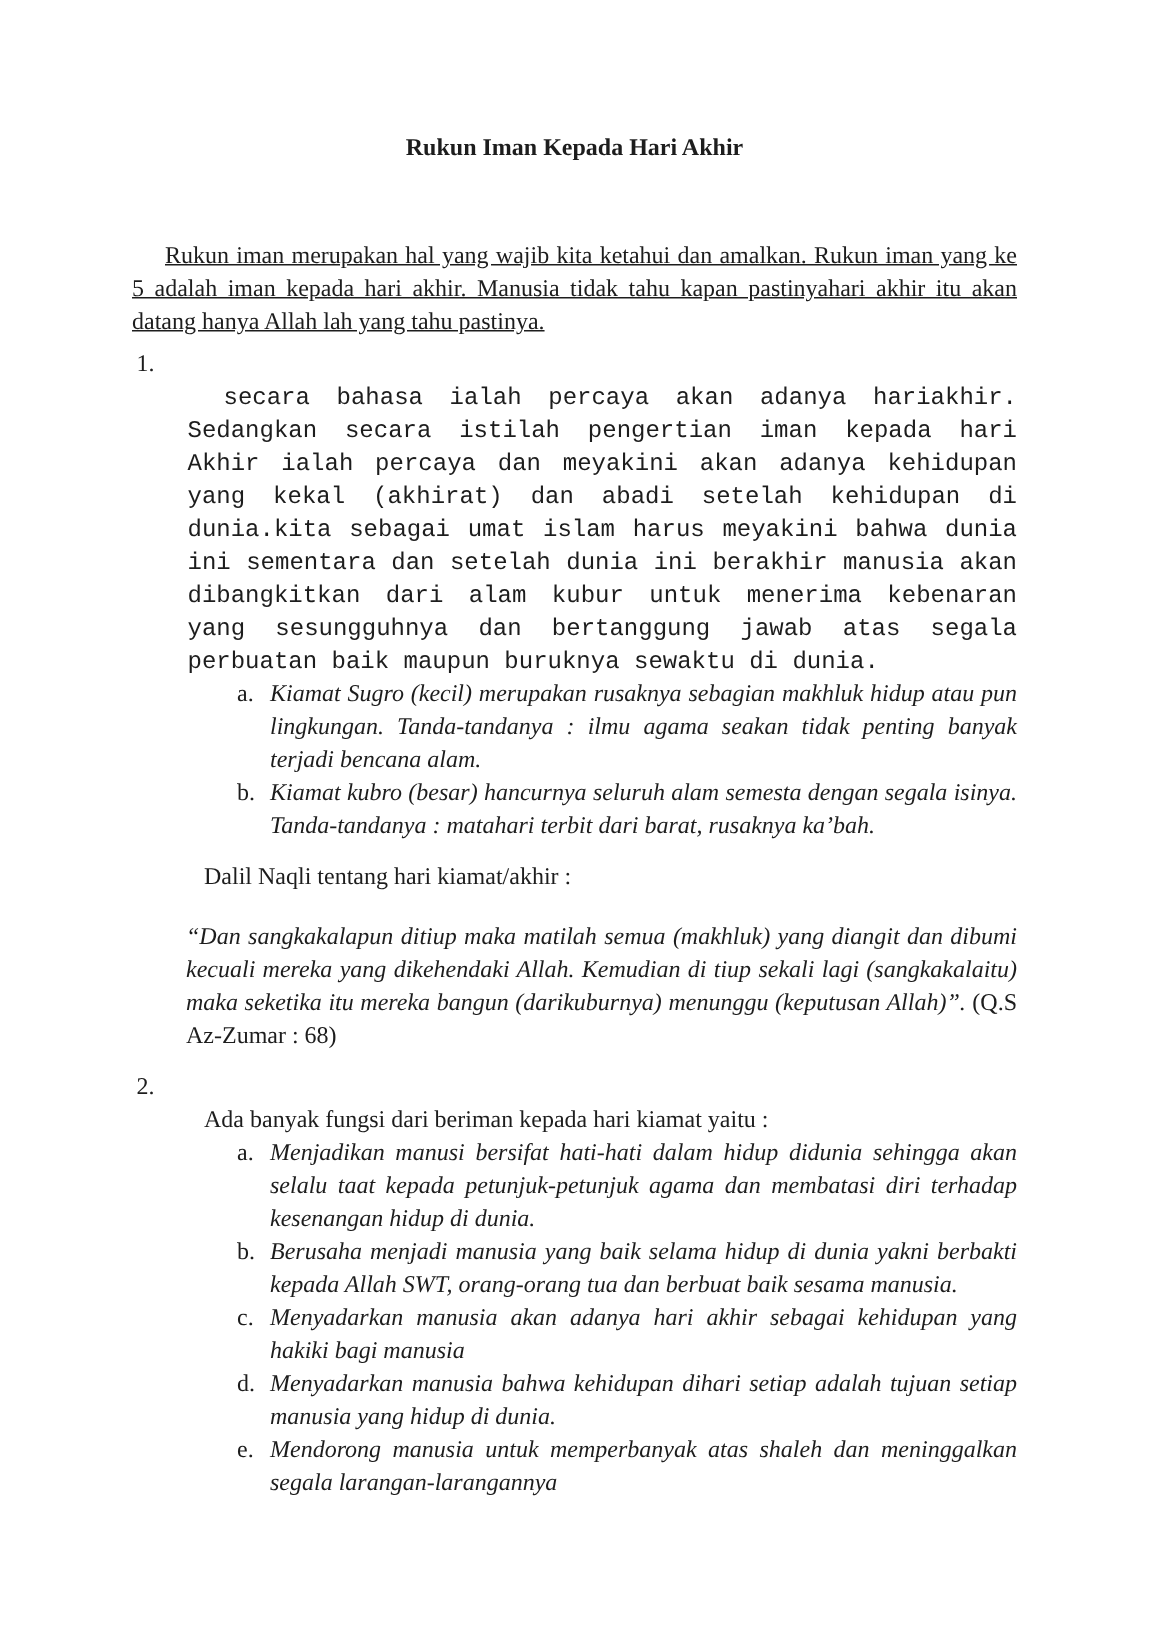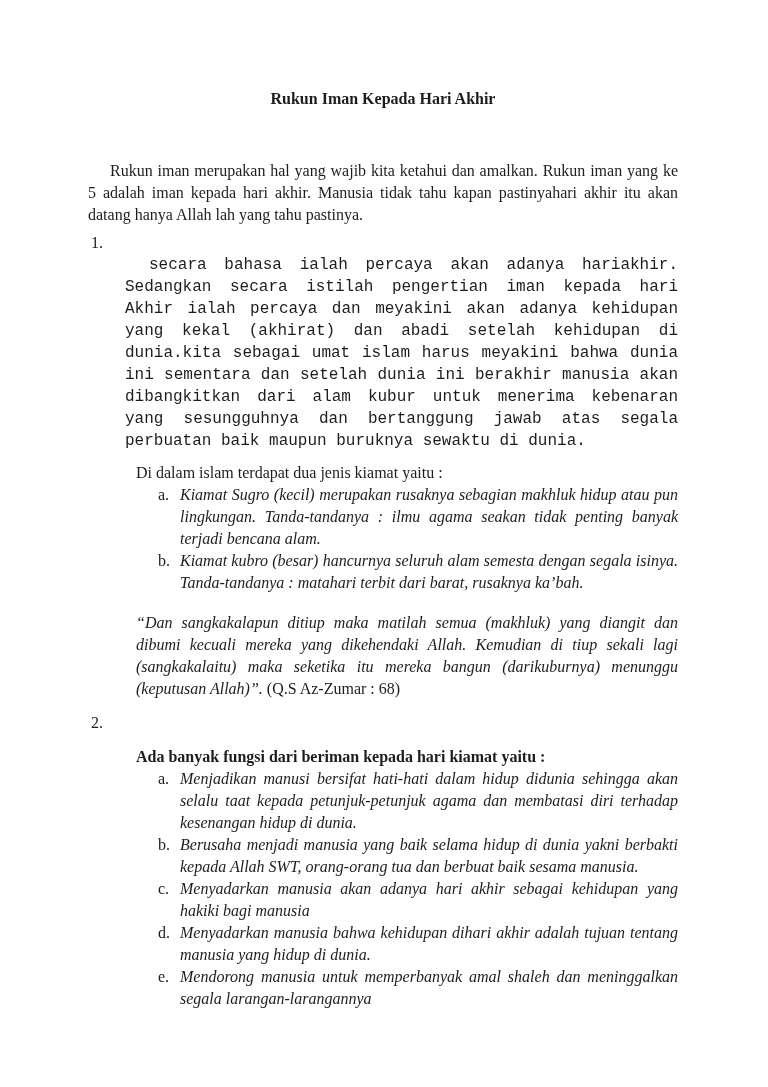--- a/index.html
+++ b/index.html
@@ -21,47 +21,48 @@
     overflow: hidden;
   }
   .title {
     text-align: center;
     font-weight: bold;
   }
   .intro {
     margin-top: 50px;
     text-align: justify;
     text-indent: 22px;
+    text-decoration: underline;
   }
   .sec-head {
     display: flex;
     margin-top: 6px;
   }
   .sec-head .num {
     flex: 0 0 23px;
     margin-left: 3px;
   }
   .sec-head.sec2 { margin-top: 12px; }
   .s-body {
     margin-left: 37px;
     text-indent: 24px;
     text-align: justify;
     font-family: Liberation Mono, monospace;
   }
   .lead {
     margin-left: 48px;
     margin-top: 10px;
   }
-  .lead.tight { margin-top: 12px; font-weight: bold; }
+  .lead.tight { margin-top: 0; }
   .dalil {
     margin-left: 48px;
     margin-top: 12px;
   }
   .quote {
-    margin-left: 48px;
+    margin-left: 36px;
     margin-top: 18px;
     text-align: justify;
   }
   .quote .qi { font-style: italic; }
   .quote .qr { font-style: normal; }
   .oli {
     display: flex;
     margin-left: 70px;
   }
   .oli .m { flex: 0 0 22px; }
@@ -75,31 +76,31 @@
   <div class="title">Rukun Iman Kepada Hari Akhir</div>
 
   <div class="intro">Rukun iman  merupakan hal yang wajib kita ketahui dan amalkan. Rukun iman yang ke 5 adalah iman kepada hari akhir. Manusia tidak tahu kapan pastinyahari akhir itu akan datang hanya Allah lah yang tahu pastinya.</div>
 
   <div class="sec-head">
     <span class="num">1.</span>
   </div>
 
   <div class="s-body">secara bahasa ialah percaya akan adanya hariakhir. Sedangkan secara istilah pengertian  iman kepada hari Akhir ialah  percaya dan meyakini akan adanya kehidupan yang kekal (akhirat) dan abadi setelah kehidupan di dunia.kita sebagai umat islam harus meyakini bahwa dunia ini sementara dan setelah dunia ini berakhir manusia akan dibangkitkan dari alam kubur untuk menerima kebenaran yang sesungguhnya dan bertanggung jawab  atas segala perbuatan baik maupun buruknya sewaktu di dunia.</div>
 
-  <div class="lead">Di dalam islam  terdapat dua jenis kiamat yaitu :</div>
 
   <div class="oli">
     <span class="m">a.</span>
     <div class="t">Kiamat Sugro (kecil) merupakan rusaknya sebagian makhluk hidup atau pun lingkungan. Tanda-tandanya : ilmu agama seakan tidak penting banyak terjadi bencana alam.</div>
   </div>
   <div class="oli">
     <span class="m">b.</span>
     <div class="t">Kiamat kubro (besar) hancurnya seluruh alam semesta dengan segala isinya. Tanda-tandanya : matahari terbit dari barat, rusaknya ka’bah.</div>
   </div>
 
+  <div class="dalil">Dalil Naqli tentang hari kiamat/akhir :</div>
 
   <div class="quote">
     <span class="qi">“Dan sangkakalapun ditiup maka matilah semua (makhluk) yang diangit dan dibumi kecuali mereka yang dikehendaki Allah. Kemudian di tiup sekali lagi (sangkakalaitu) maka seketika itu mereka bangun (darikuburnya) menunggu (keputusan Allah)”.</span><span class="qr"> (Q.S Az-Zumar : 68)</span>
   </div>
 
   <div class="sec-head sec2">
     <span class="num">2.</span>
   </div>
 
   <div class="lead tight">Ada banyak fungsi dari beriman kepada hari kiamat yaitu :</div>
@@ -111,20 +112,20 @@
   <div class="oli">
     <span class="m">b.</span>
     <div class="t">Berusaha menjadi manusia yang baik selama hidup di dunia yakni berbakti kepada Allah SWT, orang-orang tua dan berbuat baik sesama manusia.</div>
   </div>
   <div class="oli">
     <span class="m">c.</span>
     <div class="t">Menyadarkan manusia akan adanya hari akhir sebagai kehidupan yang hakiki bagi manusia</div>
   </div>
   <div class="oli">
     <span class="m">d.</span>
-    <div class="t">Menyadarkan manusia bahwa kehidupan dihari akhir adalah tujuan tentang manusia yang hidup di dunia.</div>
+    <div class="t">Menyadarkan manusia bahwa kehidupan dihari setiap adalah tujuan setiap manusia yang hidup di dunia.</div>
   </div>
   <div class="oli">
     <span class="m">e.</span>
-    <div class="t">Mendorong manusia untuk memperbanyak amal shaleh dan meninggalkan segala larangan-larangannya</div>
+    <div class="t">Mendorong manusia untuk memperbanyak atas shaleh dan meninggalkan segala larangan-larangannya</div>
   </div>
 
 </div>
 
 </body></html>

